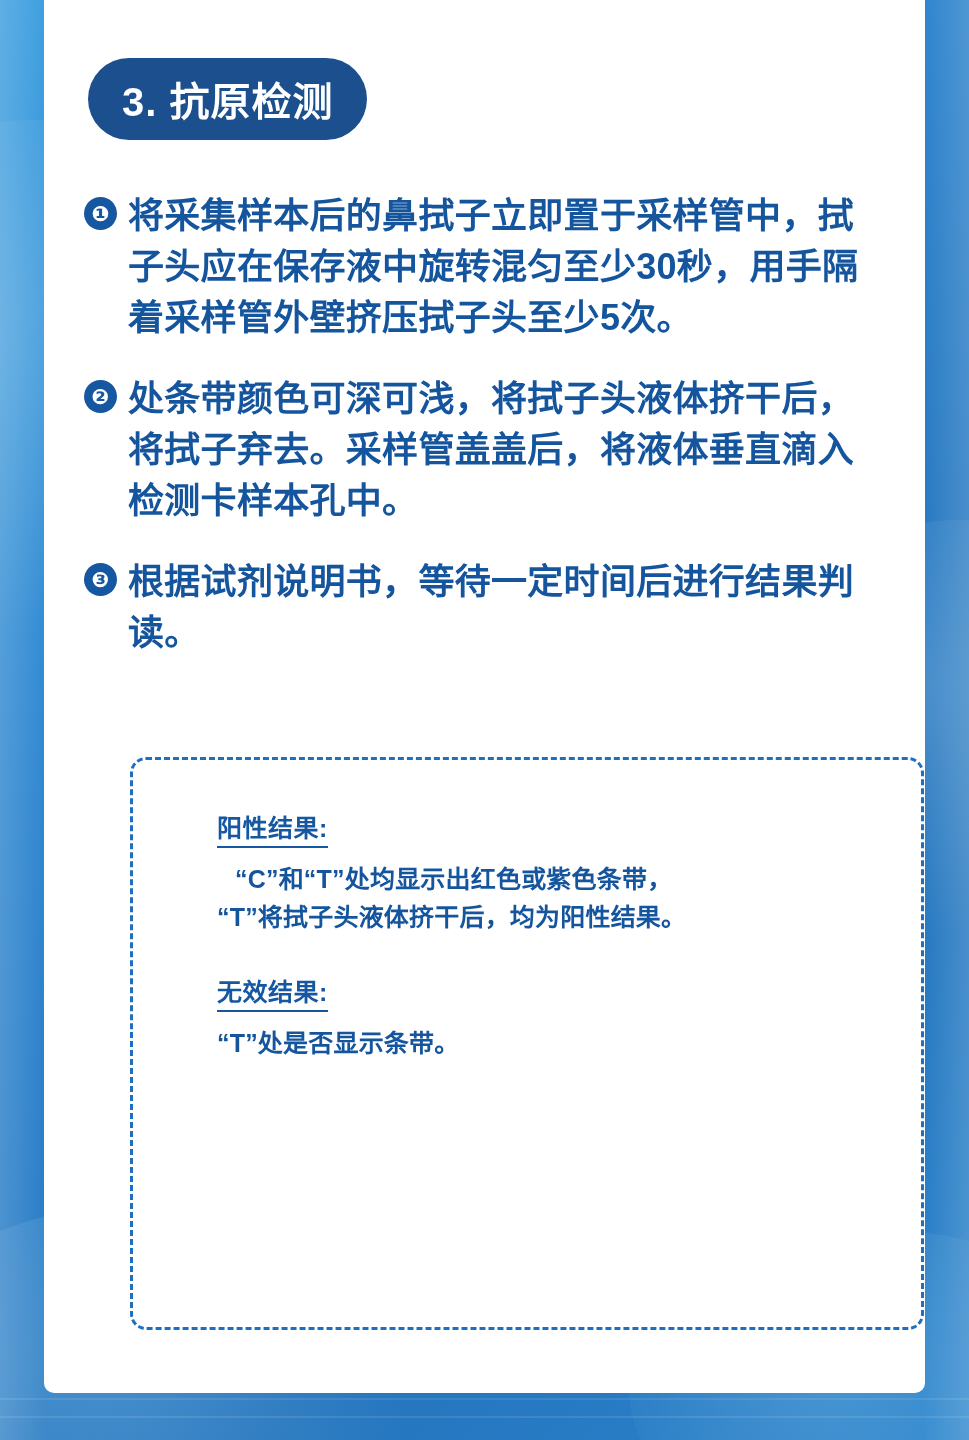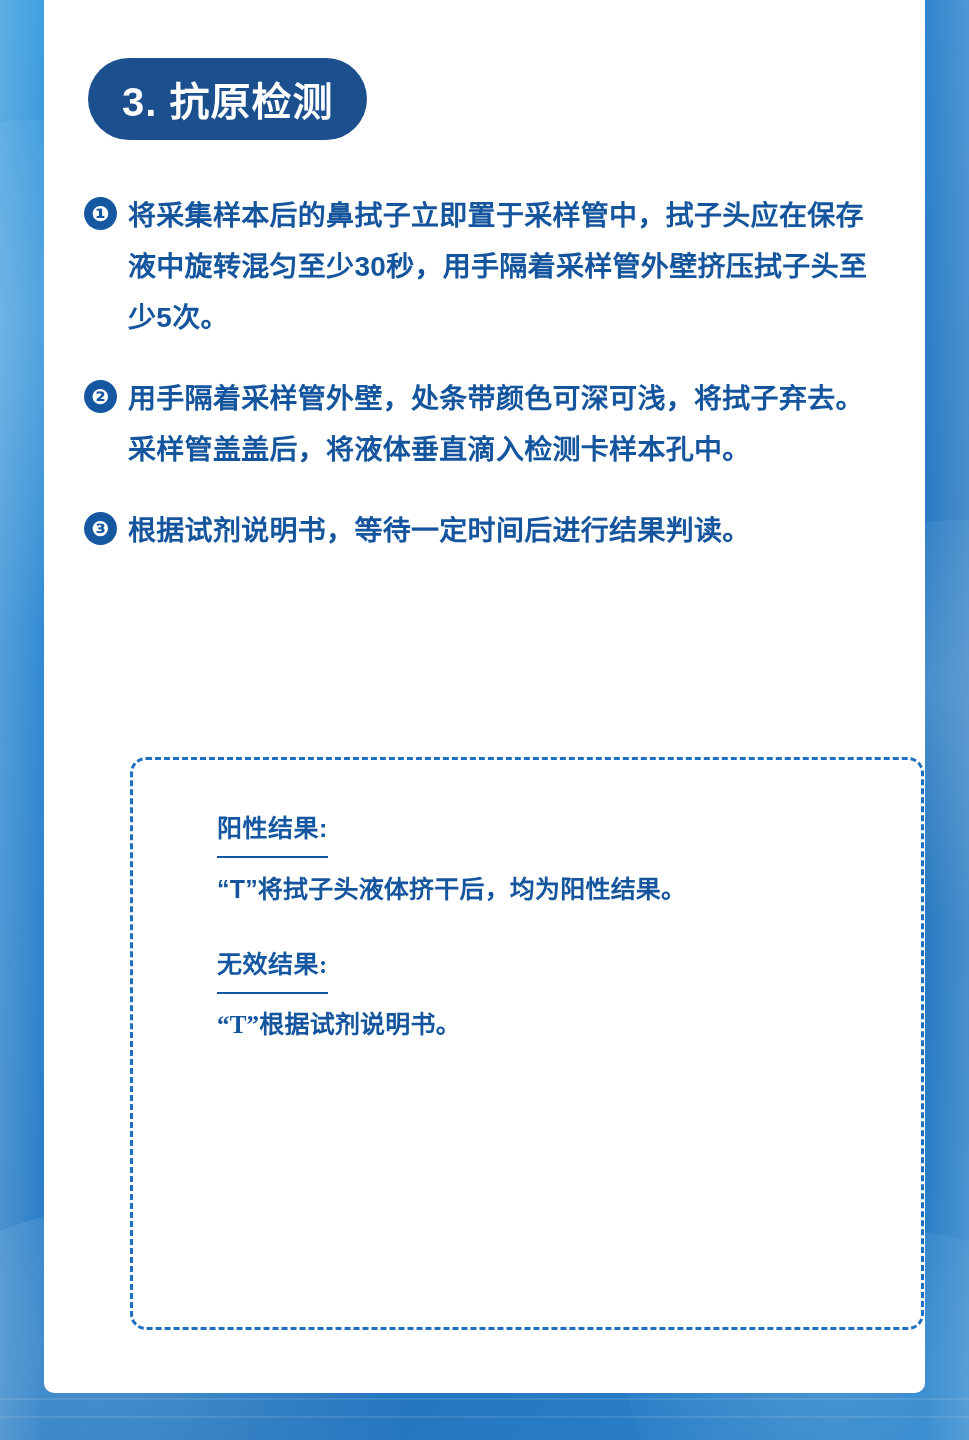--- a/index.html
+++ b/index.html
@@ -103,21 +103,21 @@
     font-size: 21px;
     font-weight: bold;
     line-height: 33px;
     text-align: center;
     margin-top: 7px;
     margin-right: 11px;
   }
   .step-text {
     flex: 1 1 auto;
     color: #15559d;
-    font-size: 28px;
+    font-size: 36px;
     font-weight: bold;
     line-height: 51px;
     letter-spacing: 0.3px;
   }
   .step.s3 { margin-bottom: 0; }
 
   
   #results-box {
     position: absolute;
     left: 86px;
@@ -125,28 +125,28 @@
     width: 794px;
     height: 573px;
     border: 3px dashed #1f6fc0;
     border-radius: 16px;
     box-sizing: border-box;
   }
   #results-inner {
     padding: 48px 40px 0 84px;
   }
   .result-block { margin-bottom: 36px; }
-  .result-block:last-child { margin-bottom: 0; font-family: Liberation Serif, serif; }
+  .result-block:last-child { margin-bottom: 0; }
   .result-head {
     display: inline-block;
     color: #1557a0;
     font-size: 25px;
     font-weight: bold;
     border-bottom: 2px solid #1557a0;
-    padding-bottom: 12px;
+    padding-bottom: 2px;
     margin-bottom: 12px;
     letter-spacing: 0.5px;
   }
   .result-body {
     color: #15559d;
     font-size: 25px;
     font-weight: bold;
     line-height: 38px;
     letter-spacing: 0.2px;
   }
@@ -175,44 +175,45 @@
 
   <div id="steps">
 
     <div class="step s1">
       <span class="step-badge">❶</span>
       <span class="step-text">将采集样本后的鼻拭子立即置于采样管中，拭子头应在保存液中旋转混匀至少30秒，用手隔着采样管外壁挤压拭子头至少5次。</span>
     </div>
 
     <div class="step s2">
       <span class="step-badge">❷</span>
-      <span class="step-text">用手隔着采样管外壁，处条带颜色可深可浅，将拭子弃去。采样管盖盖后，将液体垂直滴入检测卡样本孔中。</span>
+      <span class="step-text">处条带颜色可深可浅，将拭子头液体挤干后，将拭子弃去。采样管盖盖后，将液体垂直滴入检测卡样本孔中。</span>
     </div>
 
     <div class="step s3">
       <span class="step-badge">❸</span>
       <span class="step-text">根据试剂说明书，等待一定时间后进行结果判读。</span>
     </div>
 
   </div>
 
   <div id="results-box">
     <div id="results-inner">
 
       <div class="result-block">
         <div class="result-head">阳性结果:</div>
         <div class="result-body">
+          <span class="ind first">“C”和“T”处均显示出红色或紫色条带，</span>
           <span class="ind">“T”将拭子头液体挤干后，均为阳性结果。</span>
         </div>
       </div>
 
 
       <div class="result-block">
         <div class="result-head">无效结果:</div>
         <div class="result-body">
-          <span class="ind">“T”根据试剂说明书。</span>
+          <span class="ind">“T”处是否显示条带。</span>
         </div>
       </div>
 
     </div>
   </div>
 
 </div>
 
 </body></html>

